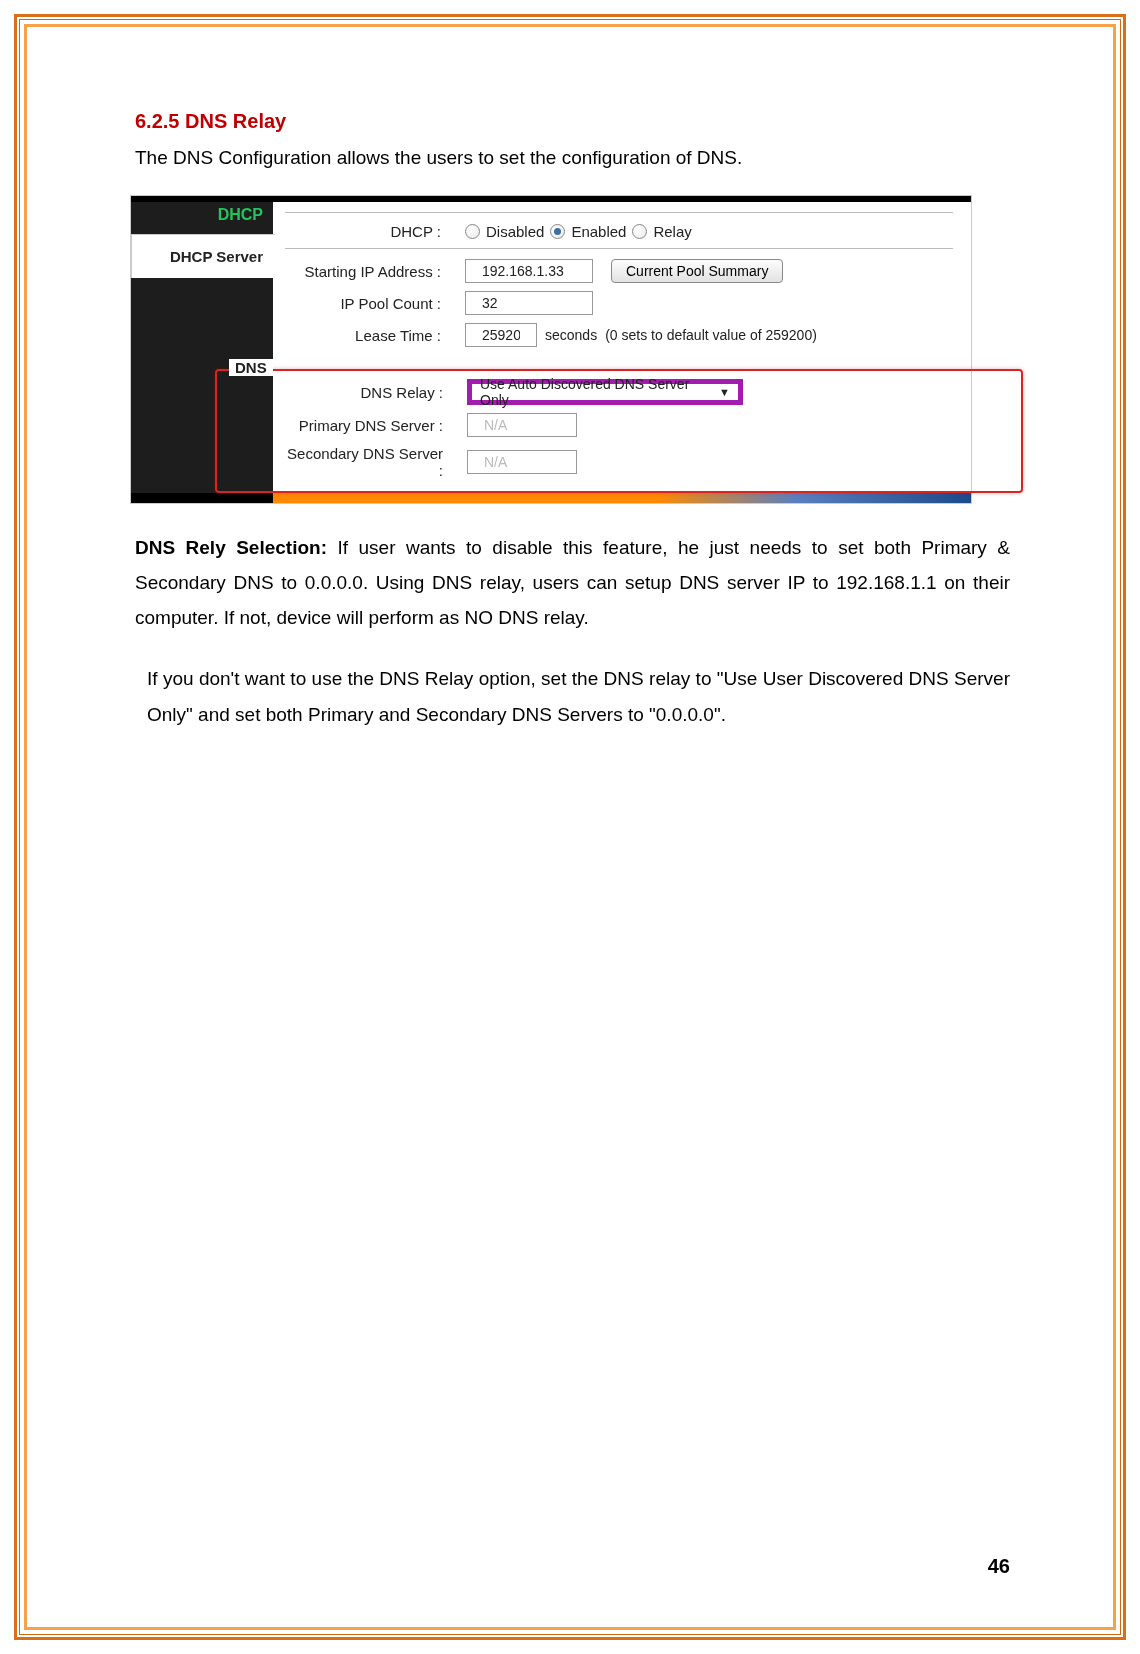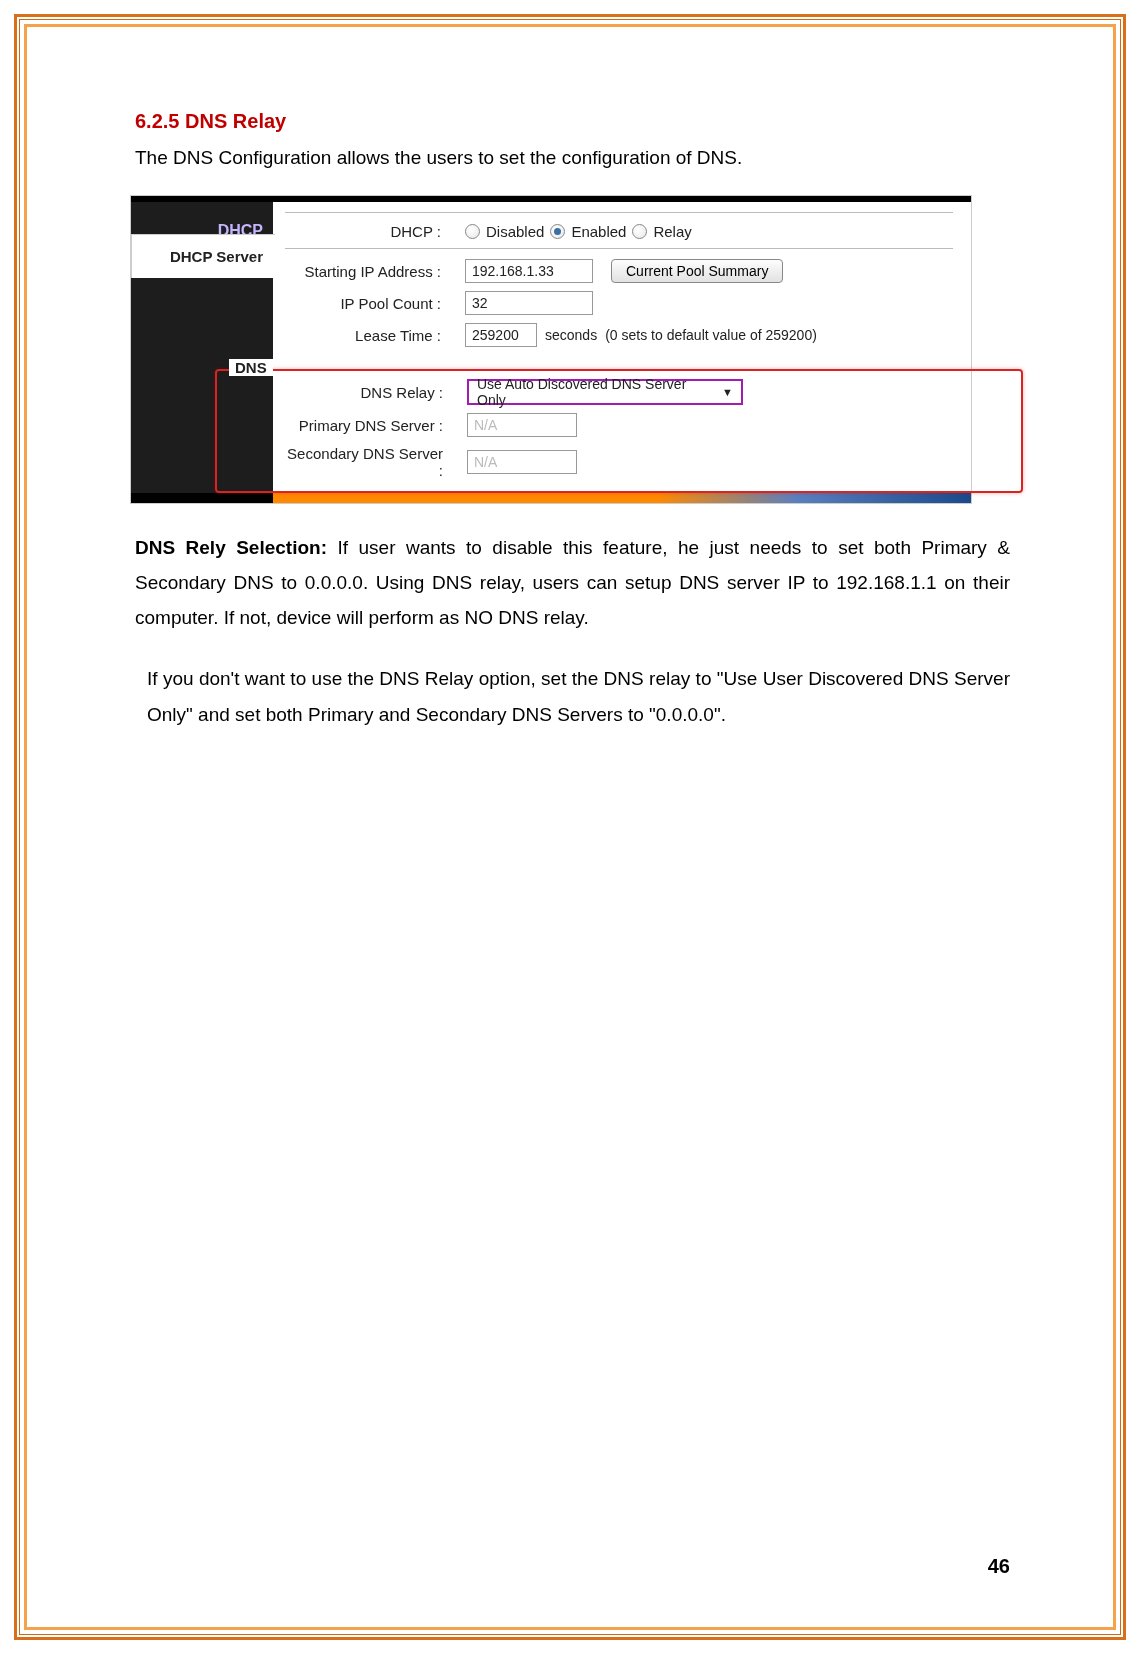--- a/index.html
+++ b/index.html
@@ -61,24 +61,24 @@
   }
   .sidebar {
     width: 142px;
     background: #1d1d1d;
     position: relative;
   }
   .tab-dhcp {
     position: absolute;
     top: 0;
     right: -2px;
-    color: #c4b5fd;
+    color: #22c55e;
     font-weight: bold;
     font-size: 16px;
-    padding: 20px 12px;
+    padding: 4px 12px;
   }
   .tab-dhcp-server {
     position: absolute;
     top: 32px;
     left: 0;
     right: -2px;
     height: 44px;
     background: #fff;
     color: #222;
     font-weight: bold;
@@ -123,21 +123,21 @@
     content: "";
     position: absolute;
     top: 3px; left: 3px;
     width: 7px; height: 7px;
     background: #3a6ea5;
     border-radius: 50%;
   }
   .txt-input {
     height: 24px;
     border: 1px solid #999;
-    padding: 2px 6px;
+    padding: 2px 16px;
     font-size: 14px;
     background: #fff;
     color: #222;
   }
   .txt-input.disabled { color: #bbb; background: #fff; }
   .btn {
     height: 24px;
     padding: 0 14px;
     border: 1px solid #888;
     border-radius: 4px;
@@ -159,21 +159,21 @@
     top: -12px;
     left: 12px;
     background: #fff;
     padding: 0 6px;
     font-weight: bold;
     font-size: 15px;
   }
   .select-fake {
     width: 276px;
     height: 26px;
-    border: 2px solid #a21caf;
+    border: 5px solid #a21caf;
     display: flex;
     align-items: center;
     justify-content: space-between;
     padding: 0 8px;
     background: #fff;
     font-size: 14px;
   }
   .select-fake .arrow {
     font-size: 11px;
     margin-left: 8px;

